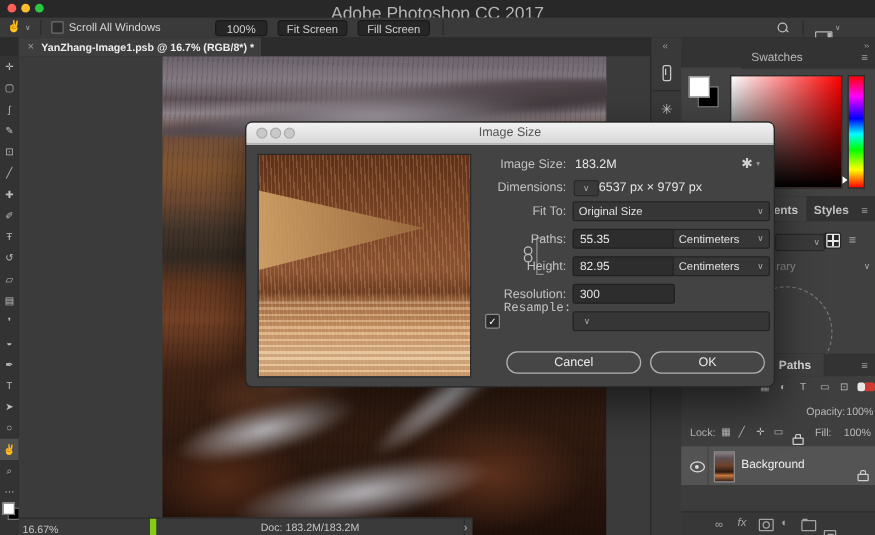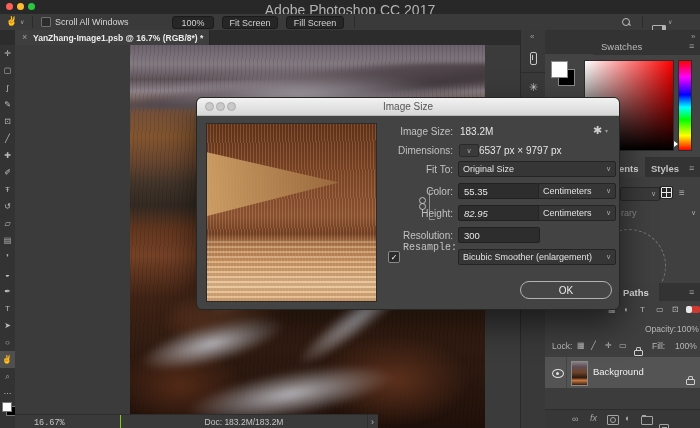--- a/index.html
+++ b/index.html
@@ -39,22 +39,22 @@
         #62371f 48%, #744126 55%,
         #3f2315 66%, #2e1a10 82%, #20100a 100%);}
   .ph{position:absolute;border-radius:50%;}
   .mist{left:20px;top:28px;width:300px;height:46px;background:radial-gradient(closest-side,rgba(196,190,199,.85),rgba(196,190,199,0));filter:blur(6px);}
   .ridge{left:-20px;top:18px;width:400px;height:46px;border-radius:0;
     background:linear-gradient(172deg, transparent 35%, #564b50 45%, #423a3e 65%, transparent 78%);filter:blur(2px);}
   .stream{background:radial-gradient(closest-side,rgba(234,238,247,.92),rgba(234,238,247,0));filter:blur(3px);}
   .rock{filter:blur(2px);}
   
   .statusbar{left:15px;top:414px;width:363px;height:14px;background:#3a3a3a;border-top:1px solid #2d2d2d;}
-  .statusbar .z{left:19px;top:3px;font-size:8.5px;color:#c6c6c6;font-family:Liberation Mono, monospace;}
-  .docbox{left:105px;top:0;width:246px;height:14px;border-left:1px solid #84cc16;border-right:1px solid #2e2e2e;
+  .statusbar .z{left:3px;top:3px;font-size:8.5px;color:#c6c6c6;}
+  .docbox{left:105px;top:0;width:246px;height:14px;border-left:5px solid #84cc16;border-right:1px solid #2e2e2e;
           display:flex;align-items:center;justify-content:center;font-size:8.5px;color:#c6c6c6;}
   .statusbar .ch{left:356px;top:2px;font-size:9px;color:#bdbdbd;}
   
   .dockstrip{left:520px;top:30px;width:25px;height:398px;background:#393939;border-left:1px solid #2a2a2a;}
   .dcell{left:0;width:25px;height:28px;border-bottom:1px solid #2e2e2e;display:flex;align-items:center;justify-content:center;color:#c9c9c9;}
   .panels{left:545px;top:30px;width:155px;height:398px;background:#333;}
   .ptabs{background:#333;}
   .ptab-act{background:#434343;}
   .ptab-lab{font-size:9.5px;font-weight:bold;color:#dcdcdc;}
   .pmenu{font-size:9px;color:#9c9c9c;}
@@ -375,48 +375,48 @@
     <span class="abs lbl" style="left:150px;top:66px;width:106px;">Fit To:</span>
     <div class="abs dd" style="left:261px;top:63px;width:148px;">
       <span>Original Size</span>
         <span class="cv">∨</span>
     </div>
 
     <div class="abs linkbr" style="left:232px;top:92px;"></div>
     <div class="abs chain" style="left:222px;top:99px;"></div>
     <div class="abs chain" style="left:222px;top:105px;"></div>
 
-    <span class="abs lbl" style="left:150px;top:88px;width:106px;">Color:</span>
+    <span class="abs lbl" style="left:150px;top:88px;width:106px;">Paths:</span>
     <div class="abs inp" style="left:261px;top:85px;width:70px;">
         <span>55.35</span>
       </div>
     <div class="abs dd" style="left:341px;top:85px;width:68px;">
       <span>Centimeters</span>
         <span class="cv">∨</span>
     </div>
 
     <span class="abs lbl" style="left:150px;top:110px;width:106px;">Height:</span>
-    <div class="abs inp" style="left:261px;top:107px;width:70px;font-style:italic;">
+    <div class="abs inp" style="left:261px;top:107px;width:70px;">
         <span>82.95</span>
       </div>
     <div class="abs dd" style="left:341px;top:107px;width:68px;">
       <span>Centimeters</span>
         <span class="cv">∨</span>
     </div>
 
     <span class="abs lbl" style="left:150px;top:132px;width:106px;">Resolution:</span>
     <div class="abs inp" style="left:261px;top:129px;width:70px;">
         <span>300</span>
       </div>
 
     <div class="abs ckbx" style="left:191px;top:153px;">
         <span>✓</span>
       </div>
     <span class="abs lbl" style="left:206px;top:144px;width:50px;font-family:Liberation Mono, monospace;">Resample:</span>
     <div class="abs dd" style="left:261px;top:151px;width:148px;">
-      <span>Bicubic Smoother (enlargement)</span>
         <span class="cv">∨</span>
     </div>
 
+    <div class="abs btn-pill" style="left:208px;top:183px;width:106px;">Cancel</div>
     <div class="abs btn-pill" style="left:323px;top:183px;width:90px;">OK</div>
   </div>
 
 </div>
 
 </body></html>

